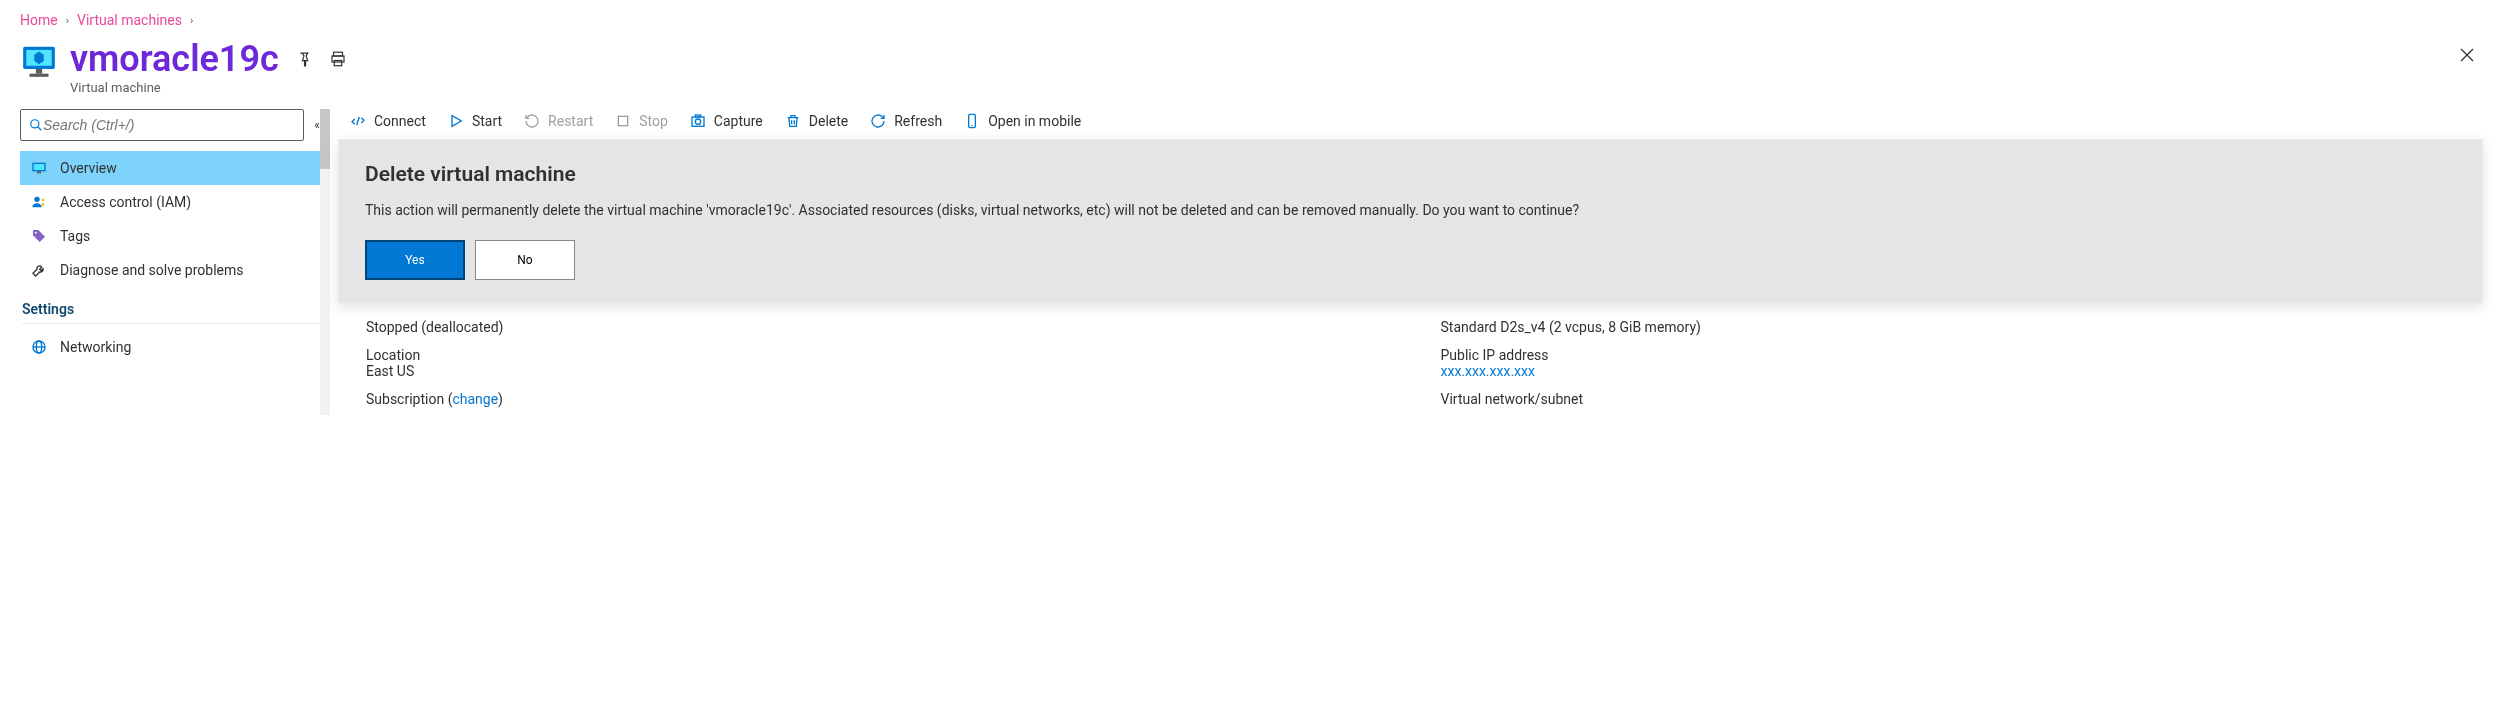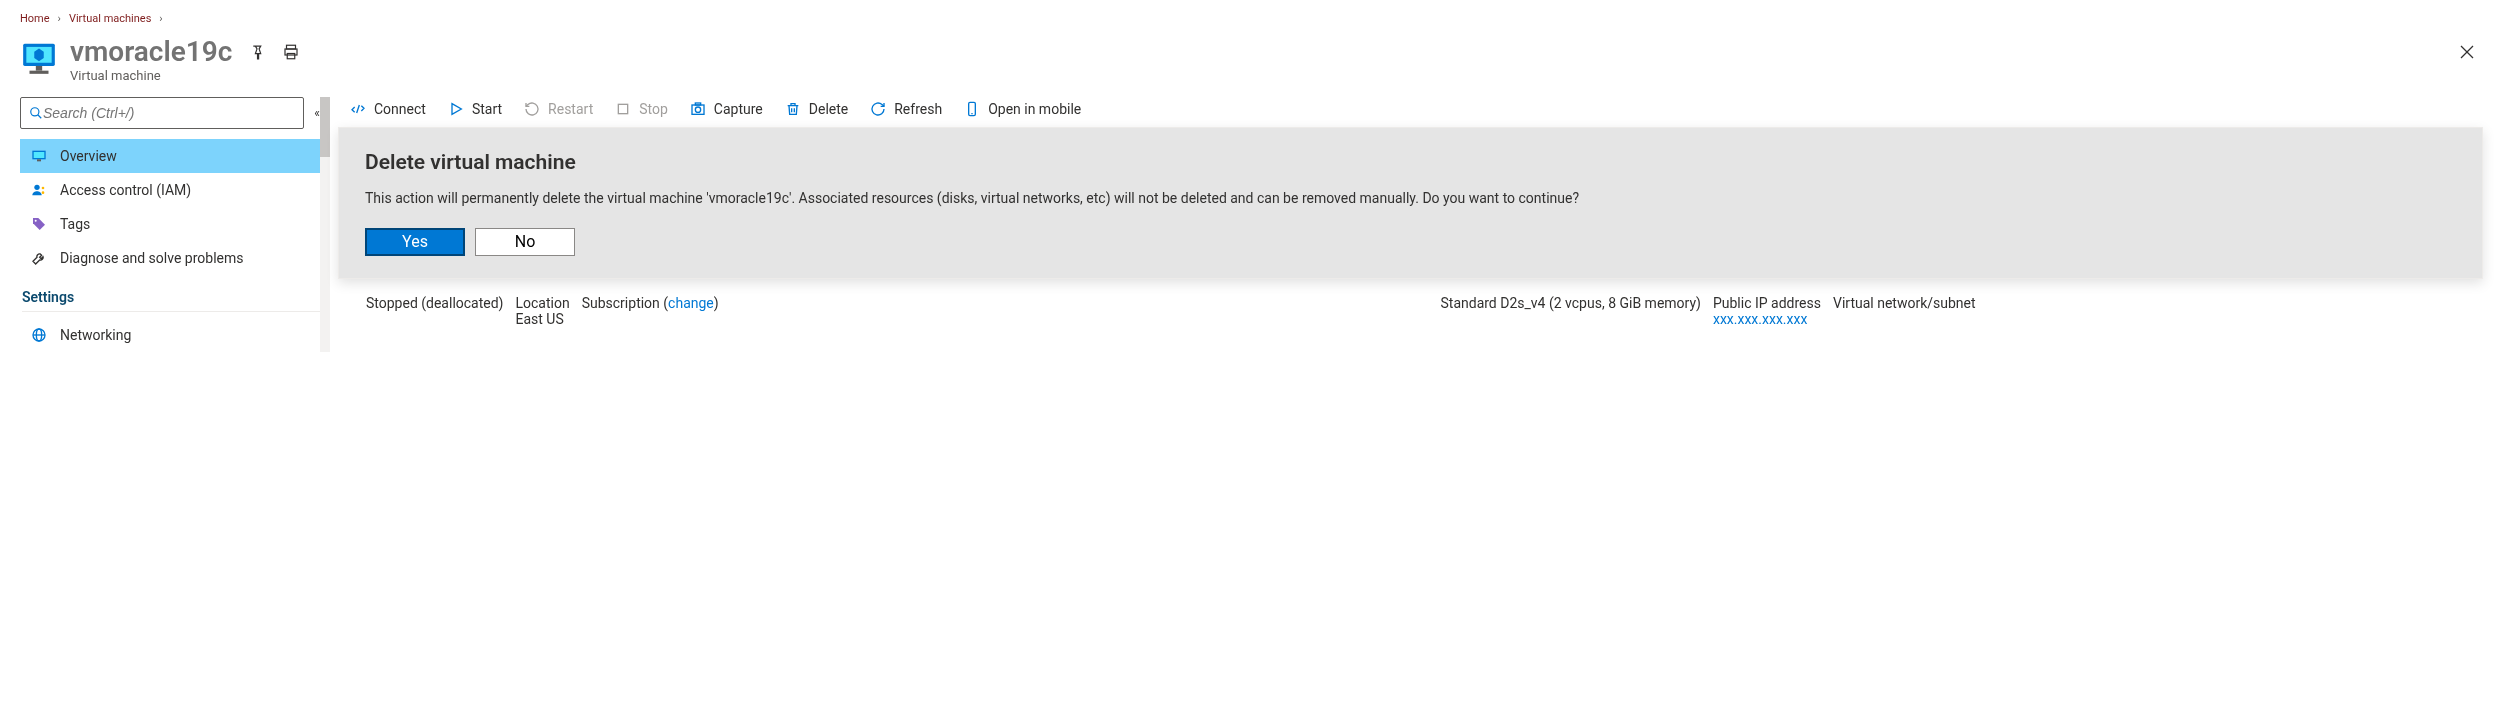--- a/index.html
+++ b/index.html
@@ -6,30 +6,30 @@
     body {
       font-family: "Segoe UI", -apple-system, BlinkMacSystemFont, Roboto, "Helvetica Neue", sans-serif;
       font-size: 14px;
       color: #323130;
       background: #ffffff;
     }
     .page { width: 100%; padding: 12px 20px; position: relative; }
 
     
     .breadcrumb { display: flex; align-items: center; gap: 8px; margin-bottom: 10px; }
-    .breadcrumb a { color: #7f1d1d; text-decoration: none; font-size: 11px; }
+    .breadcrumb a { color: #ec4899; text-decoration: none; font-size: 14px; }
     .breadcrumb .sep { color: #605e5c; font-size: 11px; }
 
     
     .header { display: flex; align-items: flex-start; gap: 12px; margin-bottom: 14px; justify-content: space-between; }
     .header-left { display: flex; align-items: flex-start; gap: 12px; }
     .header-icon { width: 38px; height: 38px; flex-shrink: 0; margin-top: 4px; }
     .title-block { display: flex; flex-direction: column; }
     .title-row { display: flex; align-items: center; gap: 16px; }
-    .title-row h1 { font-size: 28px; font-weight: 600; color: #737373; }
+    .title-row h1 { font-size: 36px; font-weight: 600; color: #6d28d9; }
     .icon-btn { cursor: pointer; color: #323130; display: inline-flex; }
     .subtitle { font-size: 13px; color: #605e5c; margin-top: 0px; }
     .close-x { font-size: 18px; padding: 8px; cursor: pointer; color: #323130; }
 
     
     .body-row { display: flex; gap: 0; }
 
     
     .sidebar { width: 300px; flex-shrink: 0; }
     .search-row { display: flex; align-items: center; gap: 10px; margin-bottom: 10px; }
@@ -71,32 +71,32 @@
     .modal {
       background: #e5e5e5; border: 1px solid #edebe9;
       box-shadow: 0 4px 12px rgba(0,0,0,0.12);
       padding: 22px 26px; margin: 0 0 8px 0;
       position: relative; z-index: 10;
     }
     .modal h2 { font-size: 21px; font-weight: 600; margin-bottom: 14px; color: #323130; }
     .modal p { font-size: 14px; line-height: 1.55; color: #323130; margin-bottom: 18px; }
     .modal-actions { display: flex; gap: 10px; }
     .btn {
-      min-width: 100px; height: 28px; border: 1px solid #8a8886;
-      background: #ffffff; font-size: 16px; cursor: pointer;
+      min-width: 100px; height: 40px; border: 1px solid #8a8886;
+      background: #ffffff; font-size: 12px; cursor: pointer;
       display: inline-flex; align-items: center; justify-content: center;
       font-family: inherit;
     }
     .btn.primary {
       background: #0078d4; border: 2px solid #004578; color: #ffffff; font-weight: 400;
     }
 
     
     .essentials { display: flex; gap: 60px; padding: 8px 28px; }
-    .ess-col { display: flex; flex-direction: row; gap: 12px; flex: 1; }
+    .ess-col { display: flex; flex-direction: column; gap: 12px; flex: 1; }
     .ess-label { font-size: 14px; color: #323130; }
     .ess-value { font-size: 14px; color: #323130; }
     .ess-link { color: #0078d4; cursor: pointer; }
   </style>
 </head>
 <body>
 
 <div class="page">
 
   <div class="breadcrumb">

